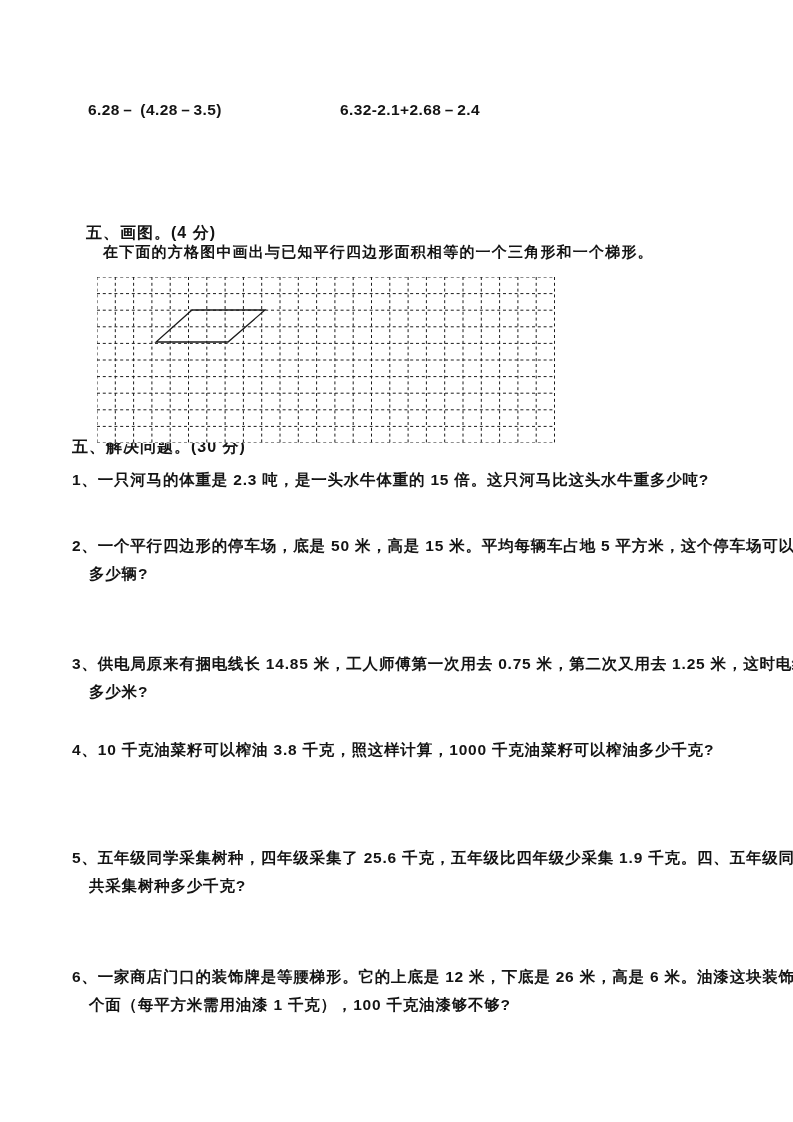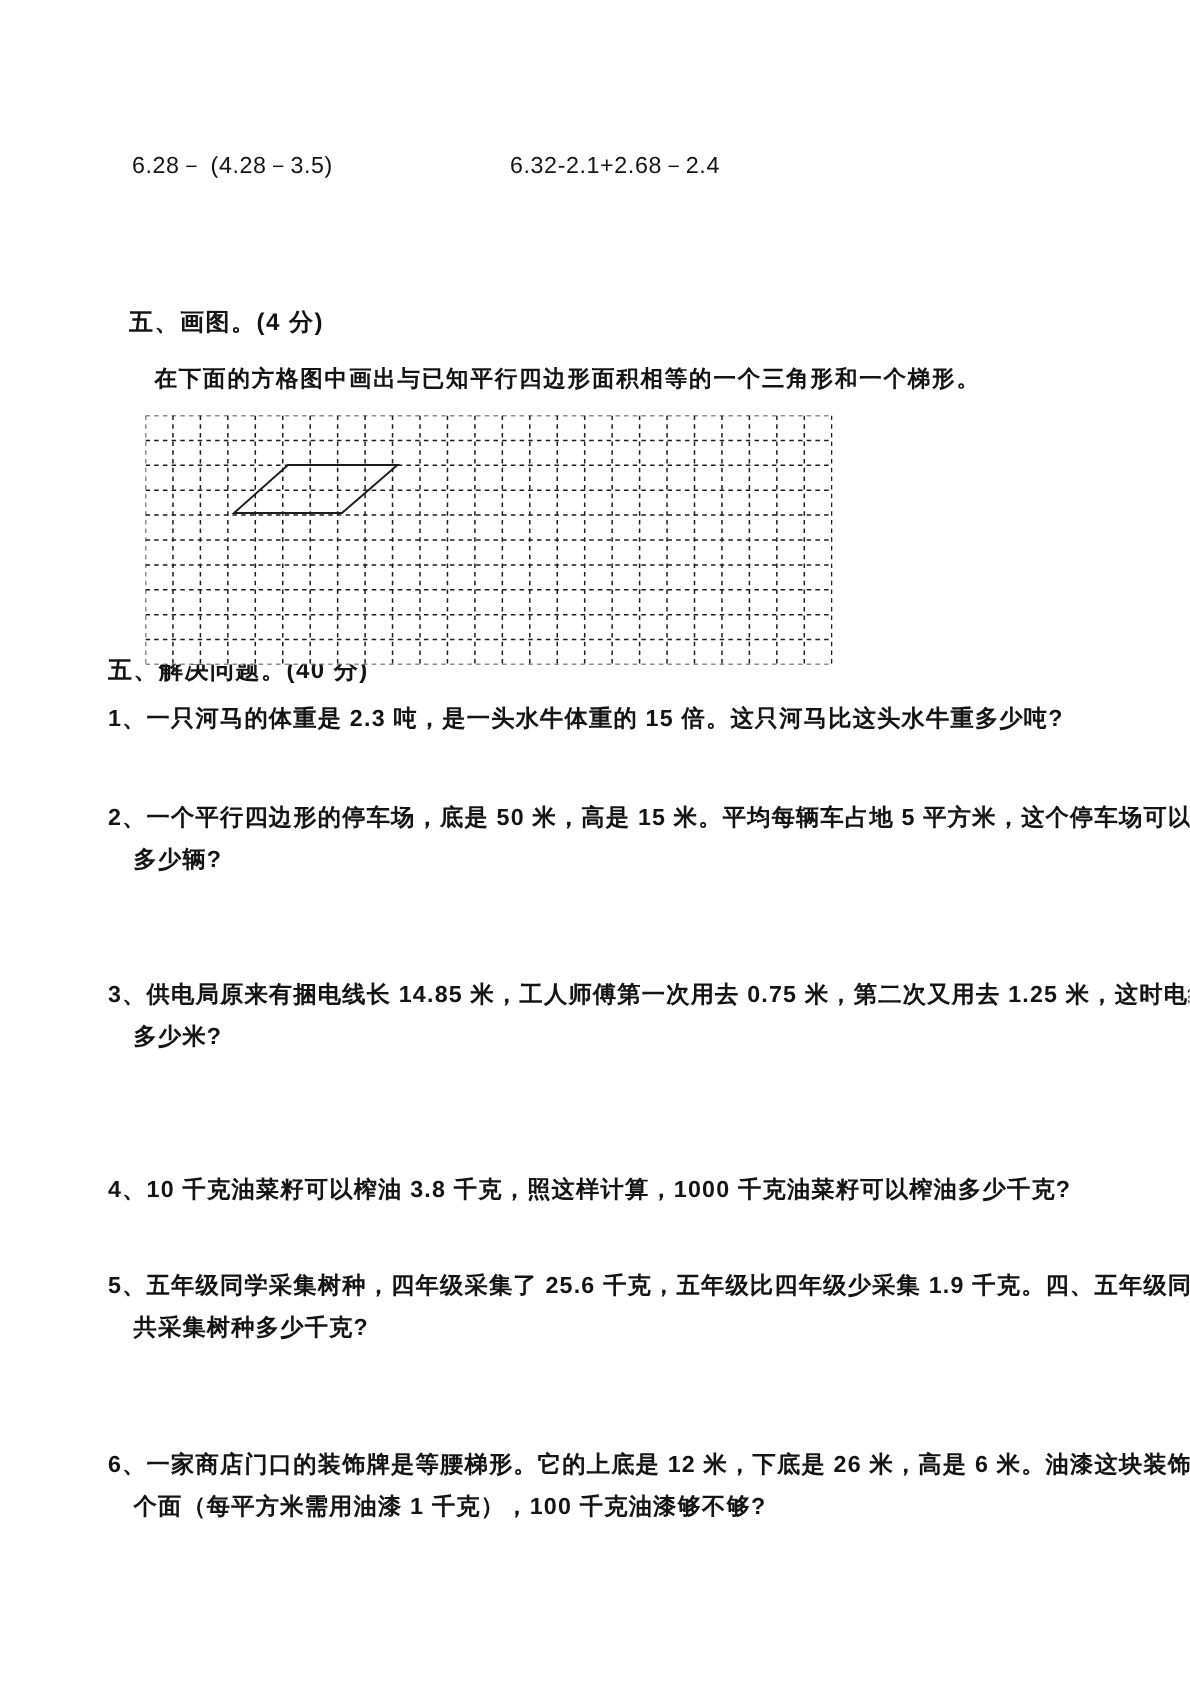--- a/index.html
+++ b/index.html
@@ -6,21 +6,21 @@
   body {
     width: 793px; height: 1122px;
     background: #ffffff;
     font-family: "Liberation Sans", sans-serif;
     color: #141414;
     position: relative;
     overflow: hidden;
   }
   .abs { position: absolute; white-space: nowrap; }
   .expr {
-    font-size: 15.5px; font-weight: 400; letter-spacing: 0.4px;
+    font-size: 15.5px; font-weight: 700; letter-spacing: 0.4px;
   }
   .heading {
     font-size: 16px; font-weight: 700; letter-spacing: 1px;
   }
   .instruction {
     font-size: 15px; font-weight: 700; letter-spacing: 1.2px;
   }
   .grid-box {
     position: absolute; left: 97px; top: 277px;
     background: #ffffff; z-index: 2; line-height: 0;
@@ -35,21 +35,21 @@
   }
   .problem .line { white-space: nowrap; }
   .problem .line.cont { margin-left: 17px; }
 </style>
 </head>
 <body>
 
 <div class="abs expr" style="left:88px; top:100px;">6.28－ (4.28－3.5)</div>
 <div class="abs expr" style="left:340px; top:100px;">6.32-2.1+2.68－2.4</div>
 
-<div class="abs heading" style="left:86px; top:205px;">五、画图。(4 分)</div>
+<div class="abs heading" style="left:86px; top:223px;">五、画图。(4 分)</div>
 <div class="abs instruction" style="left:103px; top:243px;">在下面的方格图中画出与已知平行四边形面积相等的一个三角形和一个梯形。</div>
 
 <div class="grid-box">
   <svg width="457.5" height="166" viewBox="0 0 457.5 166">
       <line x1="0" y1="0" x2="0" y2="166" stroke="#1c1c1c" stroke-width="1" stroke-dasharray="3 2.8"></line>
       <line x1="18.3" y1="0" x2="18.3" y2="166" stroke="#1c1c1c" stroke-width="1" stroke-dasharray="3 2.8"></line>
       <line x1="36.6" y1="0" x2="36.6" y2="166" stroke="#1c1c1c" stroke-width="1" stroke-dasharray="3 2.8"></line>
       <line x1="54.900000000000006" y1="0" x2="54.900000000000006" y2="166" stroke="#1c1c1c" stroke-width="1" stroke-dasharray="3 2.8"></line>
       <line x1="73.2" y1="0" x2="73.2" y2="166" stroke="#1c1c1c" stroke-width="1" stroke-dasharray="3 2.8"></line>
       <line x1="91.5" y1="0" x2="91.5" y2="166" stroke="#1c1c1c" stroke-width="1" stroke-dasharray="3 2.8"></line>
@@ -81,37 +81,37 @@
       <line x1="0" y1="83" x2="457.5" y2="83" stroke="#1c1c1c" stroke-width="1" stroke-dasharray="3 2.8"></line>
       <line x1="0" y1="99.60000000000001" x2="457.5" y2="99.60000000000001" stroke="#1c1c1c" stroke-width="1" stroke-dasharray="3 2.8"></line>
       <line x1="0" y1="116.20000000000002" x2="457.5" y2="116.20000000000002" stroke="#1c1c1c" stroke-width="1" stroke-dasharray="3 2.8"></line>
       <line x1="0" y1="132.8" x2="457.5" y2="132.8" stroke="#1c1c1c" stroke-width="1" stroke-dasharray="3 2.8"></line>
       <line x1="0" y1="149.4" x2="457.5" y2="149.4" stroke="#1c1c1c" stroke-width="1" stroke-dasharray="3 2.8"></line>
       <line x1="0" y1="166" x2="457.5" y2="166" stroke="#1c1c1c" stroke-width="1" stroke-dasharray="3 2.8"></line>
       <polygon points="59,65 131,65 168,33 95,33" fill="none" stroke="#1c1c1c" stroke-width="1.3"></polygon>
     </svg>
 </div>
 
-<div class="abs heading solve-heading" style="left:72px; top:437px;">五、解决问题。(40 分)</div>
+<div class="abs heading solve-heading" style="left:72px; top:437px;">五、解决问题。(30 分)</div>
 
 <div class="problem" style="top:466px;">
   <div class="line">1、一只河马的体重是 2.3 吨，是一头水牛体重的 15 倍。这只河马比这头水牛重多少吨?</div>
 </div>
 
 <div class="problem" style="top:532px;">
   <div class="line">2、一个平行四边形的停车场，底是 50 米，高是 15 米。平均每辆车占地 5 平方米，这个停车场可以停车</div>
   <div class="line cont">多少辆?</div>
 </div>
 
 <div class="problem" style="top:650px;">
   <div class="line">3、供电局原来有捆电线长 14.85 米，工人师傅第一次用去 0.75 米，第二次又用去 1.25 米，这时电线还剩</div>
   <div class="line cont">多少米?</div>
 </div>
 
-<div class="problem" style="top:780px;">
+<div class="problem" style="top:736px;">
   <div class="line">4、10 千克油菜籽可以榨油 3.8 千克，照这样计算，1000 千克油菜籽可以榨油多少千克?</div>
 </div>
 
 <div class="problem" style="top:844px;">
   <div class="line">5、五年级同学采集树种，四年级采集了 25.6 千克，五年级比四年级少采集 1.9 千克。四、五年级同学一</div>
   <div class="line cont">共采集树种多少千克?</div>
 </div>
 
 <div class="problem" style="top:963px;">
   <div class="line">6、一家商店门口的装饰牌是等腰梯形。它的上底是 12 米，下底是 26 米，高是 6 米。油漆这块装饰牌一</div>

